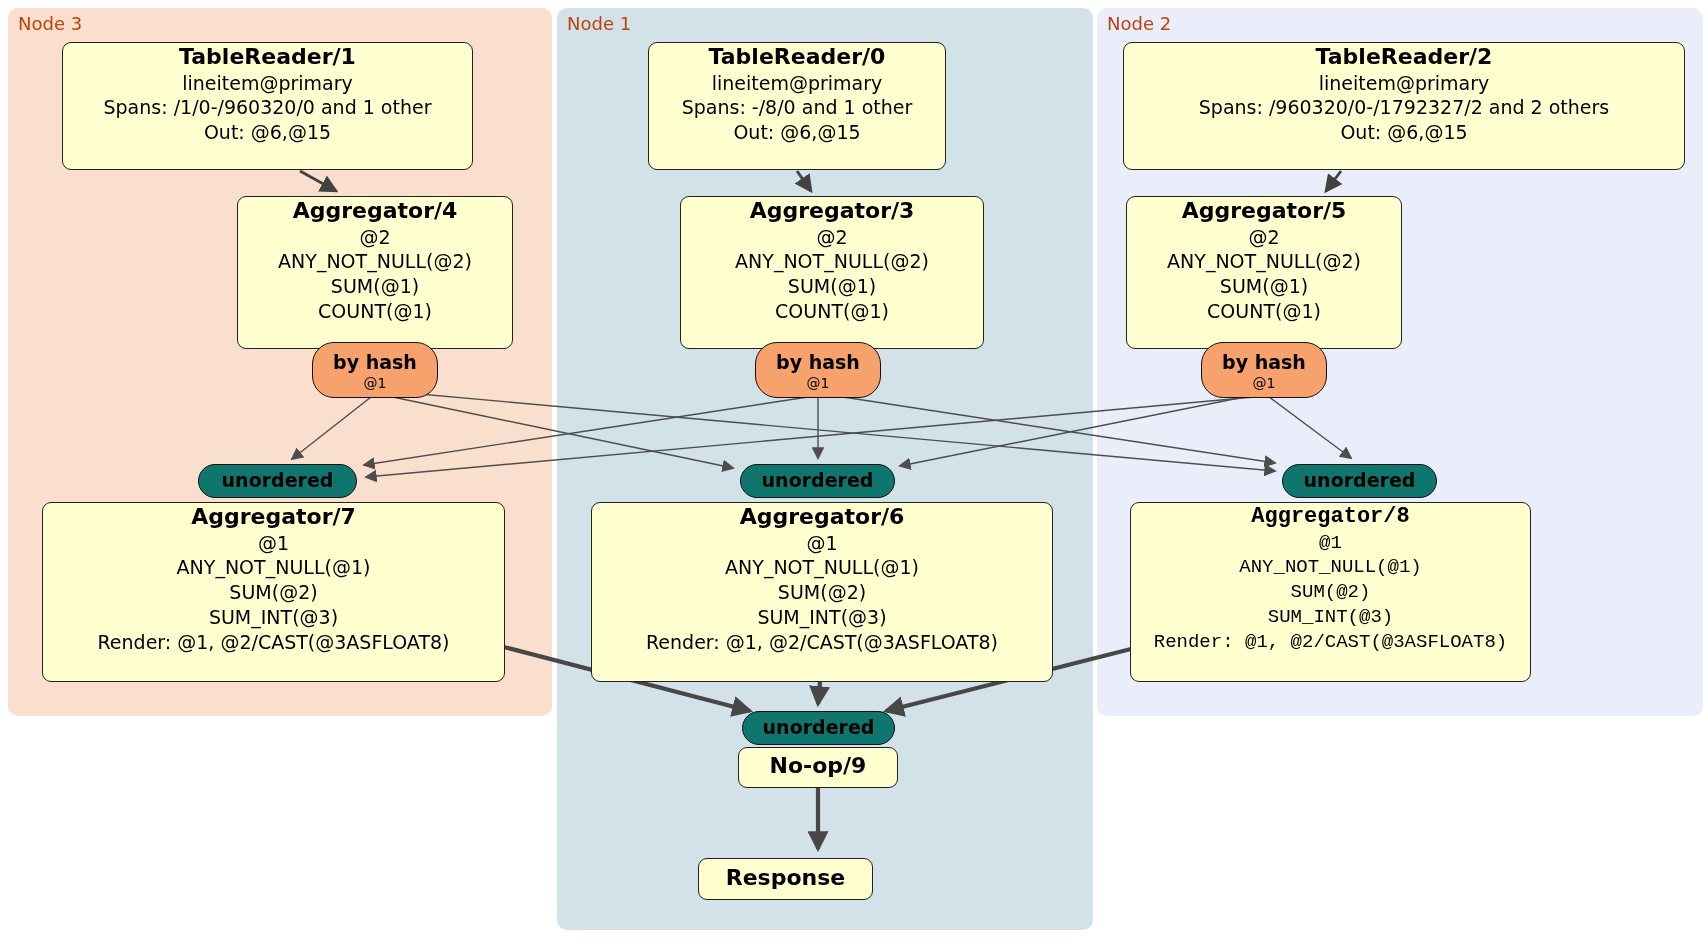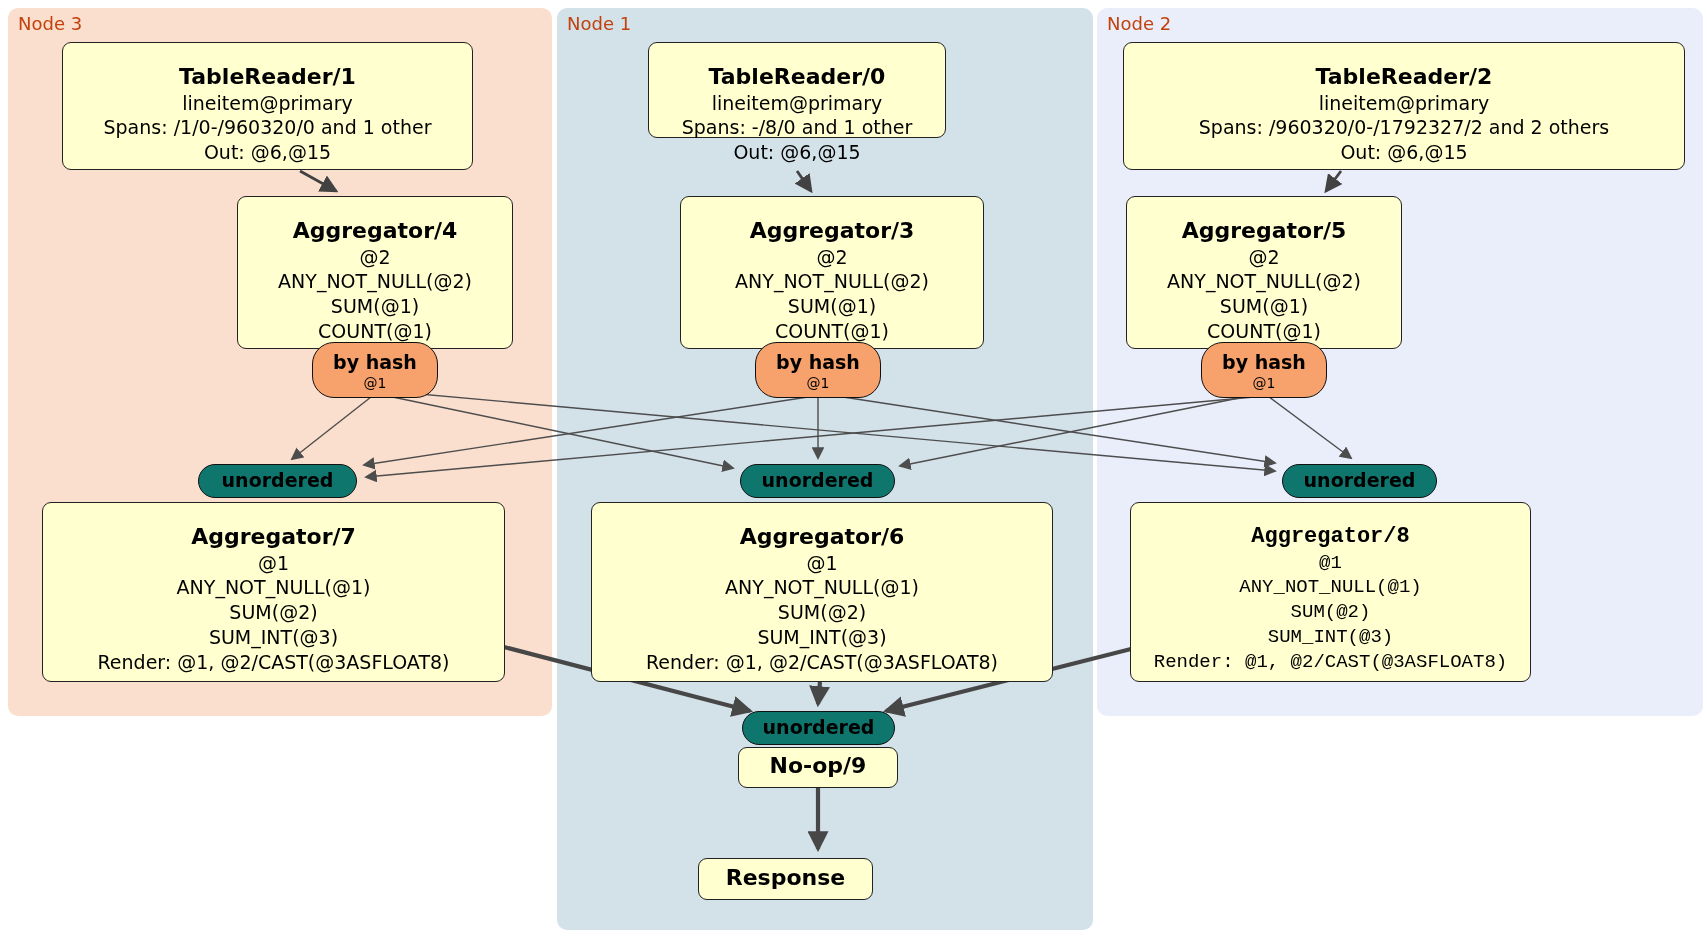--- a/index.html
+++ b/index.html
@@ -2,21 +2,21 @@
 <html><head>
 <meta charset="utf-8">
 <style>
   html,body{margin:0;padding:0;background:#ffffff;}
   body{font-family:"DejaVu Sans", sans-serif; color:#000;}
   .canvas{position:relative;width:1708px;height:940px;background:#ffffff;overflow:hidden;}
   .panel{position:absolute;border-radius:10px;}
   .panel-label{position:absolute;left:10px;top:5px;font-size:18px;color:#c2410c;}
   .edges{position:absolute;left:0;top:0;width:1708px;height:940px;pointer-events:none;}
   .pbox{position:absolute;background:#ffffcf;border:1.6px solid #222;border-radius:9px;
-        text-align:center;box-sizing:border-box;padding-top:20px;}
+        text-align:center;box-sizing:border-box;padding-top:0;}
   .pbox .t{font-weight:bold;font-size:22px;line-height:1.25;}
   .pbox .ln{font-size:19px;line-height:1.31;}
   .router{position:absolute;background:#f7a26c;border:1.7px solid #111;border-radius:22px;
           text-align:center;box-sizing:border-box;padding-top:8px;}
   .router .t{font-weight:bold;font-size:19px;line-height:1.25;}
   .router .s{font-size:14px;line-height:1.15;}
   .sync{position:absolute;background:#0f766e;border:1.7px solid #111;border-radius:17px;
         text-align:center;box-sizing:border-box;font-weight:bold;font-size:19px;line-height:31px;}
 </style>
 </head>
@@ -68,21 +68,21 @@
     <line x1="818" y1="788" x2="818" y2="849" stroke="#474747" stroke-width="4.2" marker-end="url(#ah-thick)"></line>
   </svg>
 
   <div class="pbox" style="left:62px;top:42px;width:411px;height:128px;">
     <div class="t">TableReader/1</div>
     <div class="ln">lineitem@primary</div>
     <div class="ln">Spans: /1/0-/960320/0 and 1 other</div>
     <div class="ln">Out: @6,@15</div>
   </div>
 
-  <div class="pbox" style="left:648px;top:42px;width:298px;height:96px;">
+  <div class="pbox" style="left:648px;top:42px;width:298px;height:128px;">
     <div class="t">TableReader/0</div>
     <div class="ln">lineitem@primary</div>
     <div class="ln">Spans: -/8/0 and 1 other</div>
     <div class="ln">Out: @6,@15</div>
   </div>
 
   <div class="pbox" style="left:1123px;top:42px;width:562px;height:128px;">
     <div class="t">TableReader/2</div>
     <div class="ln">lineitem@primary</div>
     <div class="ln">Spans: /960320/0-/1792327/2 and 2 others</div>

